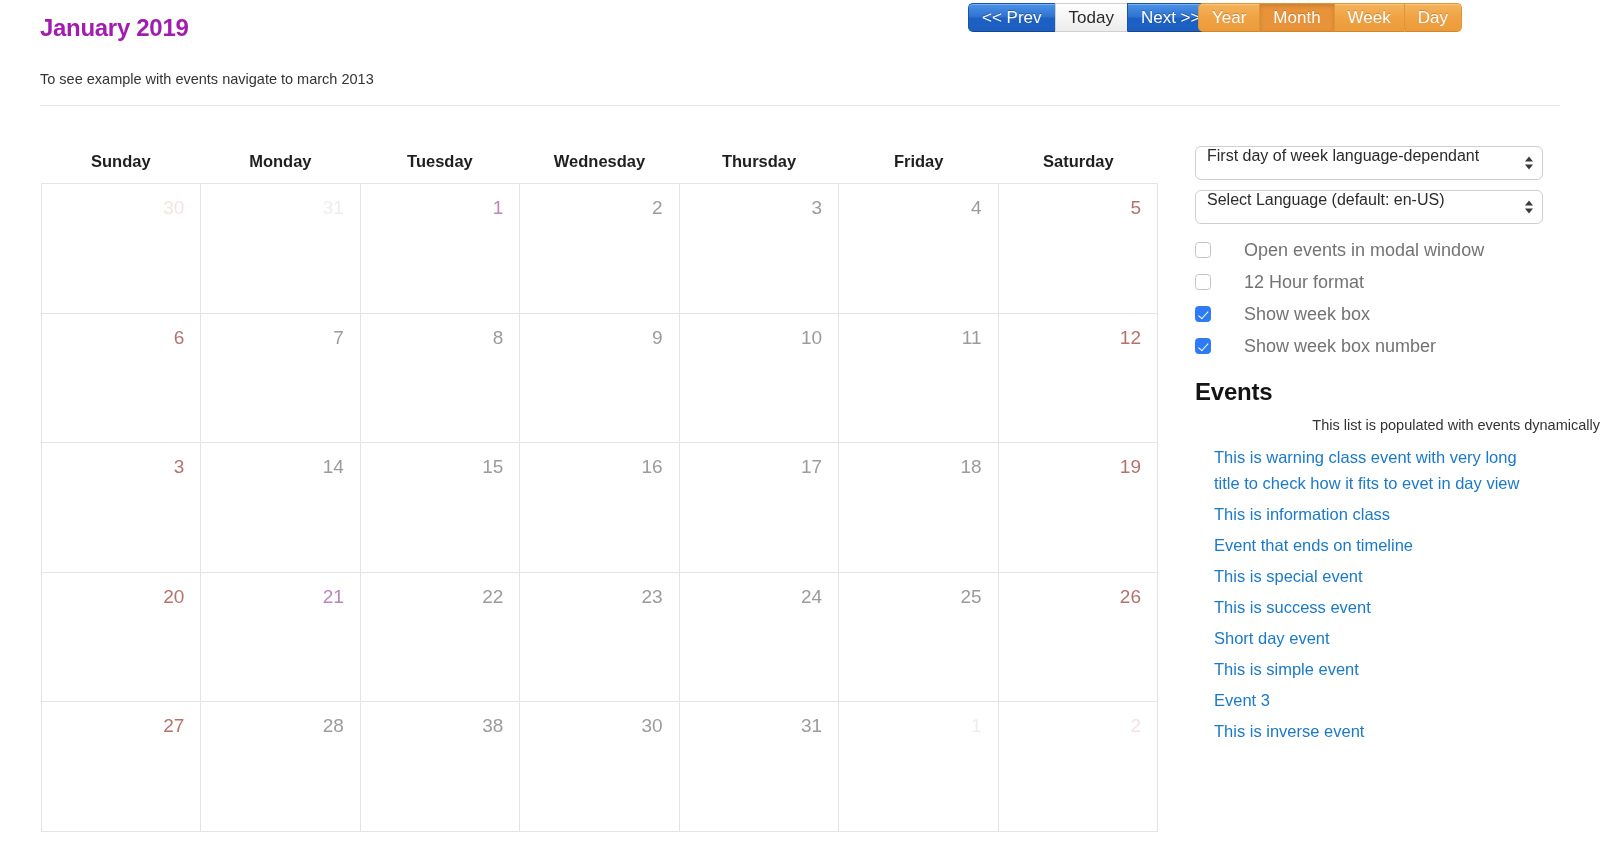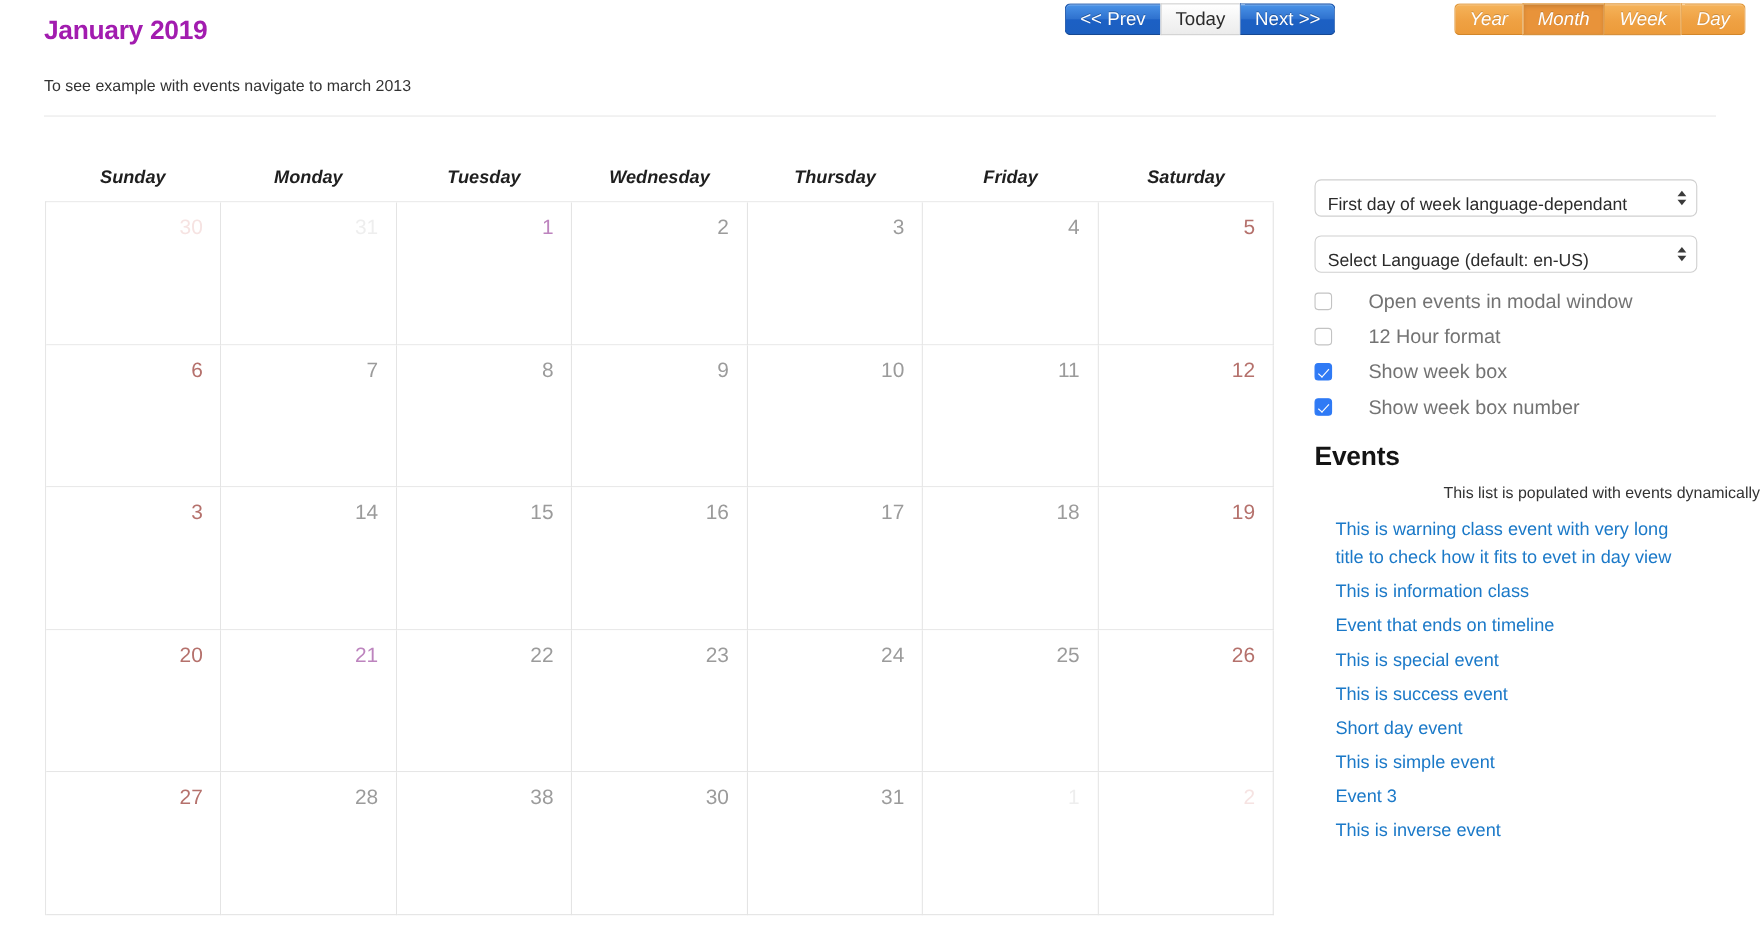--- a/index.html
+++ b/index.html
@@ -42,21 +42,21 @@
   }
 
   
   .btn-group {
     position: absolute;
     top: 3px;
     display: flex;
     align-items: stretch;
   }
   #nav-group { left: 968px; }
-  #view-group { left: 1322px; font-style: italic; }
+  #view-group { left: 1198px; }
 
   .btn {
     font-family: "Liberation Sans", sans-serif;
     font-size: 17px;
     line-height: 1;
     padding: 0 13px;
     height: 29px;
     display: flex;
     align-items: center;
     justify-content: center;
@@ -109,21 +109,20 @@
   }
   .weekday-cell {
     flex: 1 1 0;
     text-align: center;
     font-size: 16.5px;
     font-weight: bold;
     color: #1f1f1f;
     display: flex;
     align-items: center;
     justify-content: center;
-    font-style: italic;
   }
 
   #calendar-grid {
     width: 1117px;
     border-top: 1px solid #e4e4e4;
     border-left: 1px solid #e4e4e4;
   }
   .week-row {
     display: flex;
     width: 100%;
@@ -161,23 +160,22 @@
 
   .select-box {
     position: relative;
     width: 348px;
     height: 34px;
     margin-bottom: 10px;
     border: 1px solid #cfcfcf;
     border-radius: 6px;
     background: #ffffff;
     display: flex;
-    align-items: flex-end;
+    align-items: flex-start;
     cursor: pointer;
-    margin-top: 17px;
   }
   .select-label {
     font-size: 16px;
     color: #2b2b2b;
     padding-left: 11px;
     white-space: nowrap;
     overflow: hidden;
   }
   .select-arrows {
     position: absolute;

